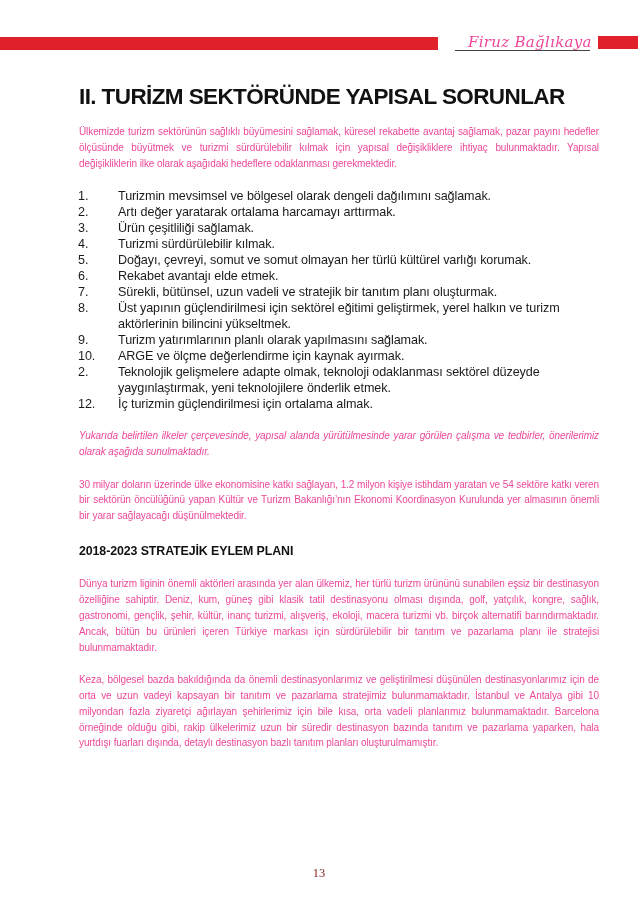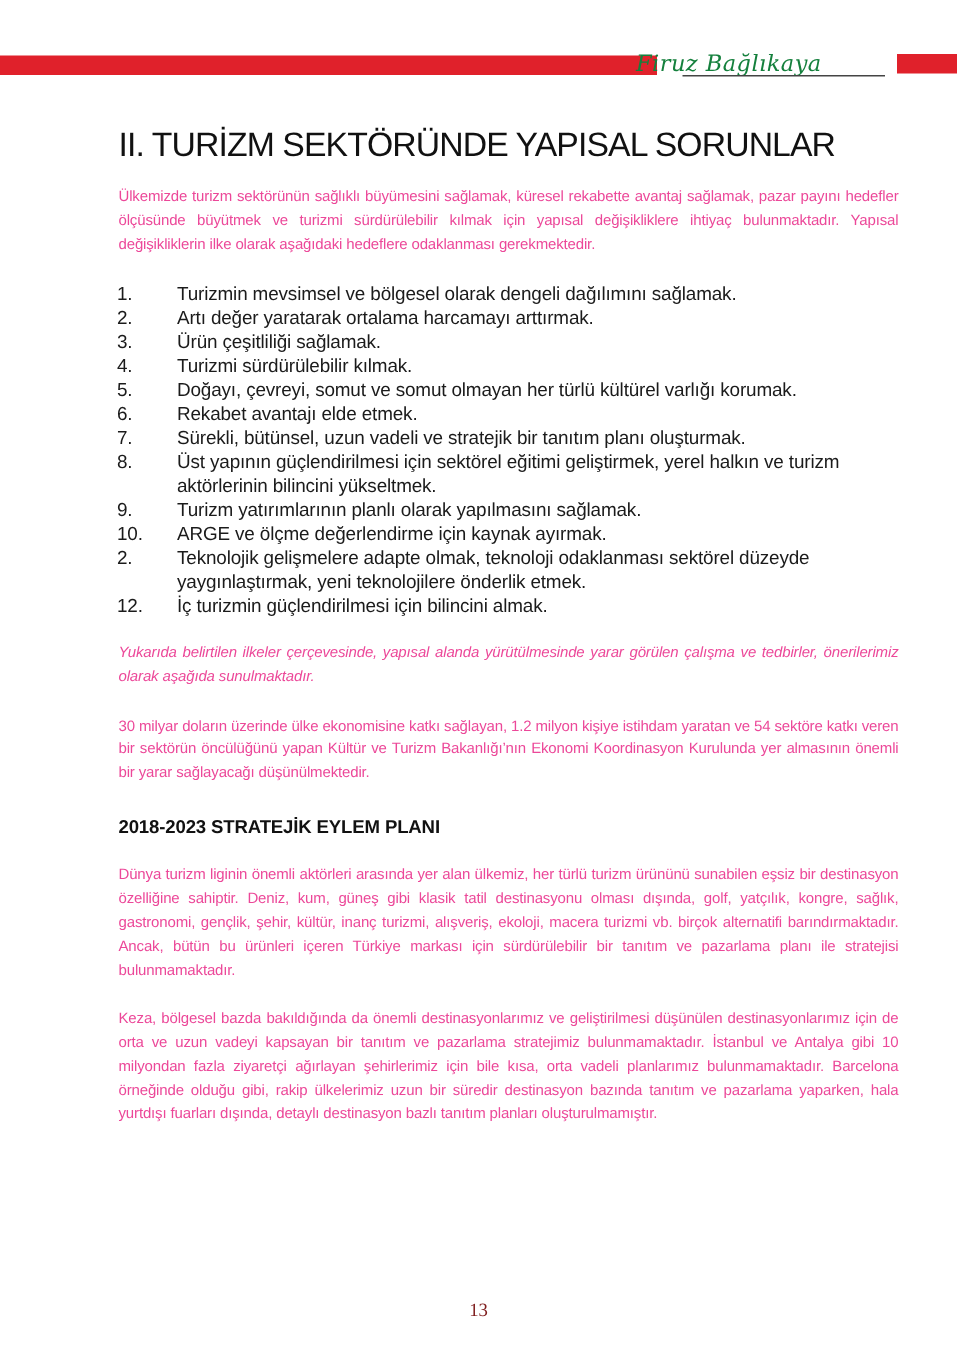--- a/index.html
+++ b/index.html
@@ -1,27 +1,27 @@
 <!DOCTYPE html>
 <html><head>
 <meta charset="utf-8">
 <style>
   * { margin: 0; padding: 0; box-sizing: border-box; }
   html, body { width: 638px; height: 902px; background: #ffffff; overflow: hidden; }
   body { position: relative; font-family: "Liberation Sans", "DejaVu Sans", sans-serif; color: #1a1a1a; }
 
   .hdr-bar-left { position: absolute; left: 0; top: 37px; width: 438px; height: 13px; background: #e0212b; }
   .hdr-bar-right { position: absolute; left: 598px; top: 36px; width: 40px; height: 13px; background: #e0212b; }
-  .signature { position: absolute; left: 424px; top: 27px; width: 145px; height: 30px;
-    font-family: "DejaVu Serif", serif; font-style: italic; font-size: 15px; color: #15803d;
+  .signature { position: absolute; left: 468px; top: 27px; width: 145px; height: 30px;
+    font-family: "DejaVu Serif", serif; font-style: italic; font-size: 15px; color: #ec4899;
     letter-spacing: 0.3px; line-height: 30px; white-space: nowrap; }
   .signature-underline { position: absolute; left: 455px; top: 50px; width: 135px; height: 1px; background: #444; }
 
   .content { position: absolute; left: 79px; top: 82px; width: 520px; }
-  .page-title { font-size: 22.5px; font-weight: normal; letter-spacing: -0.6px; color: #111; line-height: 30px; white-space: nowrap; }
+  .page-title { font-size: 22.5px; font-weight: bold; letter-spacing: -0.6px; color: #111; line-height: 30px; white-space: nowrap; }
   p.body { font-size: 10px; line-height: 15.9px; text-align: justify; letter-spacing: -0.1px; color: #ec4899; }
   p.body.italic { font-style: italic; }
   .intro { margin-top: 12px; }
 
   ol.goals { list-style: none; margin-top: 16px; margin-left: -1px; }
   ol.goals li { display: flex; font-size: 12.6px; line-height: 16px; color: #1b1b1b; letter-spacing: -0.1px; }
   ol.goals li .num { width: 40px; flex: none; }
   ol.goals li .txt { flex: 1; }
 
   .italic-para { margin-top: 16px; }
@@ -85,21 +85,21 @@
     <li>
         <span class="num">10.</span>
         <span class="txt">ARGE ve ölçme değerlendirme için kaynak ayırmak.</span>
       </li>
     <li>
         <span class="num">2.</span>
         <span class="txt">Teknolojik gelişmelere adapte olmak, teknoloji odaklanması sektörel düzeyde yaygınlaştırmak, yeni teknolojilere önderlik etmek.</span>
       </li>
     <li>
         <span class="num">12.</span>
-        <span class="txt">İç turizmin güçlendirilmesi için bilincini almak.</span>
+        <span class="txt">İç turizmin güçlendirilmesi için ortalama almak.</span>
       </li>
   </ol>
 
   <p class="body italic italic-para">Yukarıda belirtilen ilkeler çerçevesinde, yapısal alanda yürütülmesinde yarar görülen çalışma ve tedbirler, önerilerimiz olarak aşağıda sunulmaktadır.</p>
 
   <p class="body sec-para">30 milyar doların üzerinde ülke ekonomisine katkı sağlayan, 1.2 milyon kişiye istihdam yaratan ve 54 sektöre katkı veren bir sektörün öncülüğünü yapan Kültür ve Turizm Bakanlığı’nın Ekonomi Koordinasyon Kurulunda yer almasının önemli bir yarar sağlayacağı düşünülmektedir.</p>
 
   <h2 class="section">2018-2023 STRATEJİK EYLEM PLANI</h2>
   <p class="body sec-para">Dünya turizm liginin önemli aktörleri arasında yer alan ülkemiz, her türlü turizm ürününü sunabilen eşsiz bir destinasyon özelliğine sahiptir. Deniz, kum, güneş gibi klasik tatil destinasyonu olması dışında, golf, yatçılık, kongre, sağlık, gastronomi, gençlik, şehir, kültür, inanç turizmi, alışveriş, ekoloji, macera turizmi vb. birçok alternatifi barındırmaktadır. Ancak, bütün bu ürünleri içeren Türkiye markası için sürdürülebilir bir tanıtım ve pazarlama planı ile stratejisi bulunmamaktadır.</p>
   <p class="body para-gap">Keza, bölgesel bazda bakıldığında da önemli destinasyonlarımız ve geliştirilmesi düşünülen destinasyonlarımız için de orta ve uzun vadeyi kapsayan bir tanıtım ve pazarlama stratejimiz bulunmamaktadır. İstanbul ve Antalya gibi 10 milyondan fazla ziyaretçi ağırlayan şehirlerimiz için bile kısa, orta vadeli planlarımız bulunmamaktadır.  Barcelona örneğinde olduğu gibi, rakip ülkelerimiz uzun bir süredir destinasyon bazında tanıtım ve pazarlama yaparken, hala yurtdışı fuarları dışında, detaylı destinasyon bazlı tanıtım planları oluşturulmamıştır.</p>

